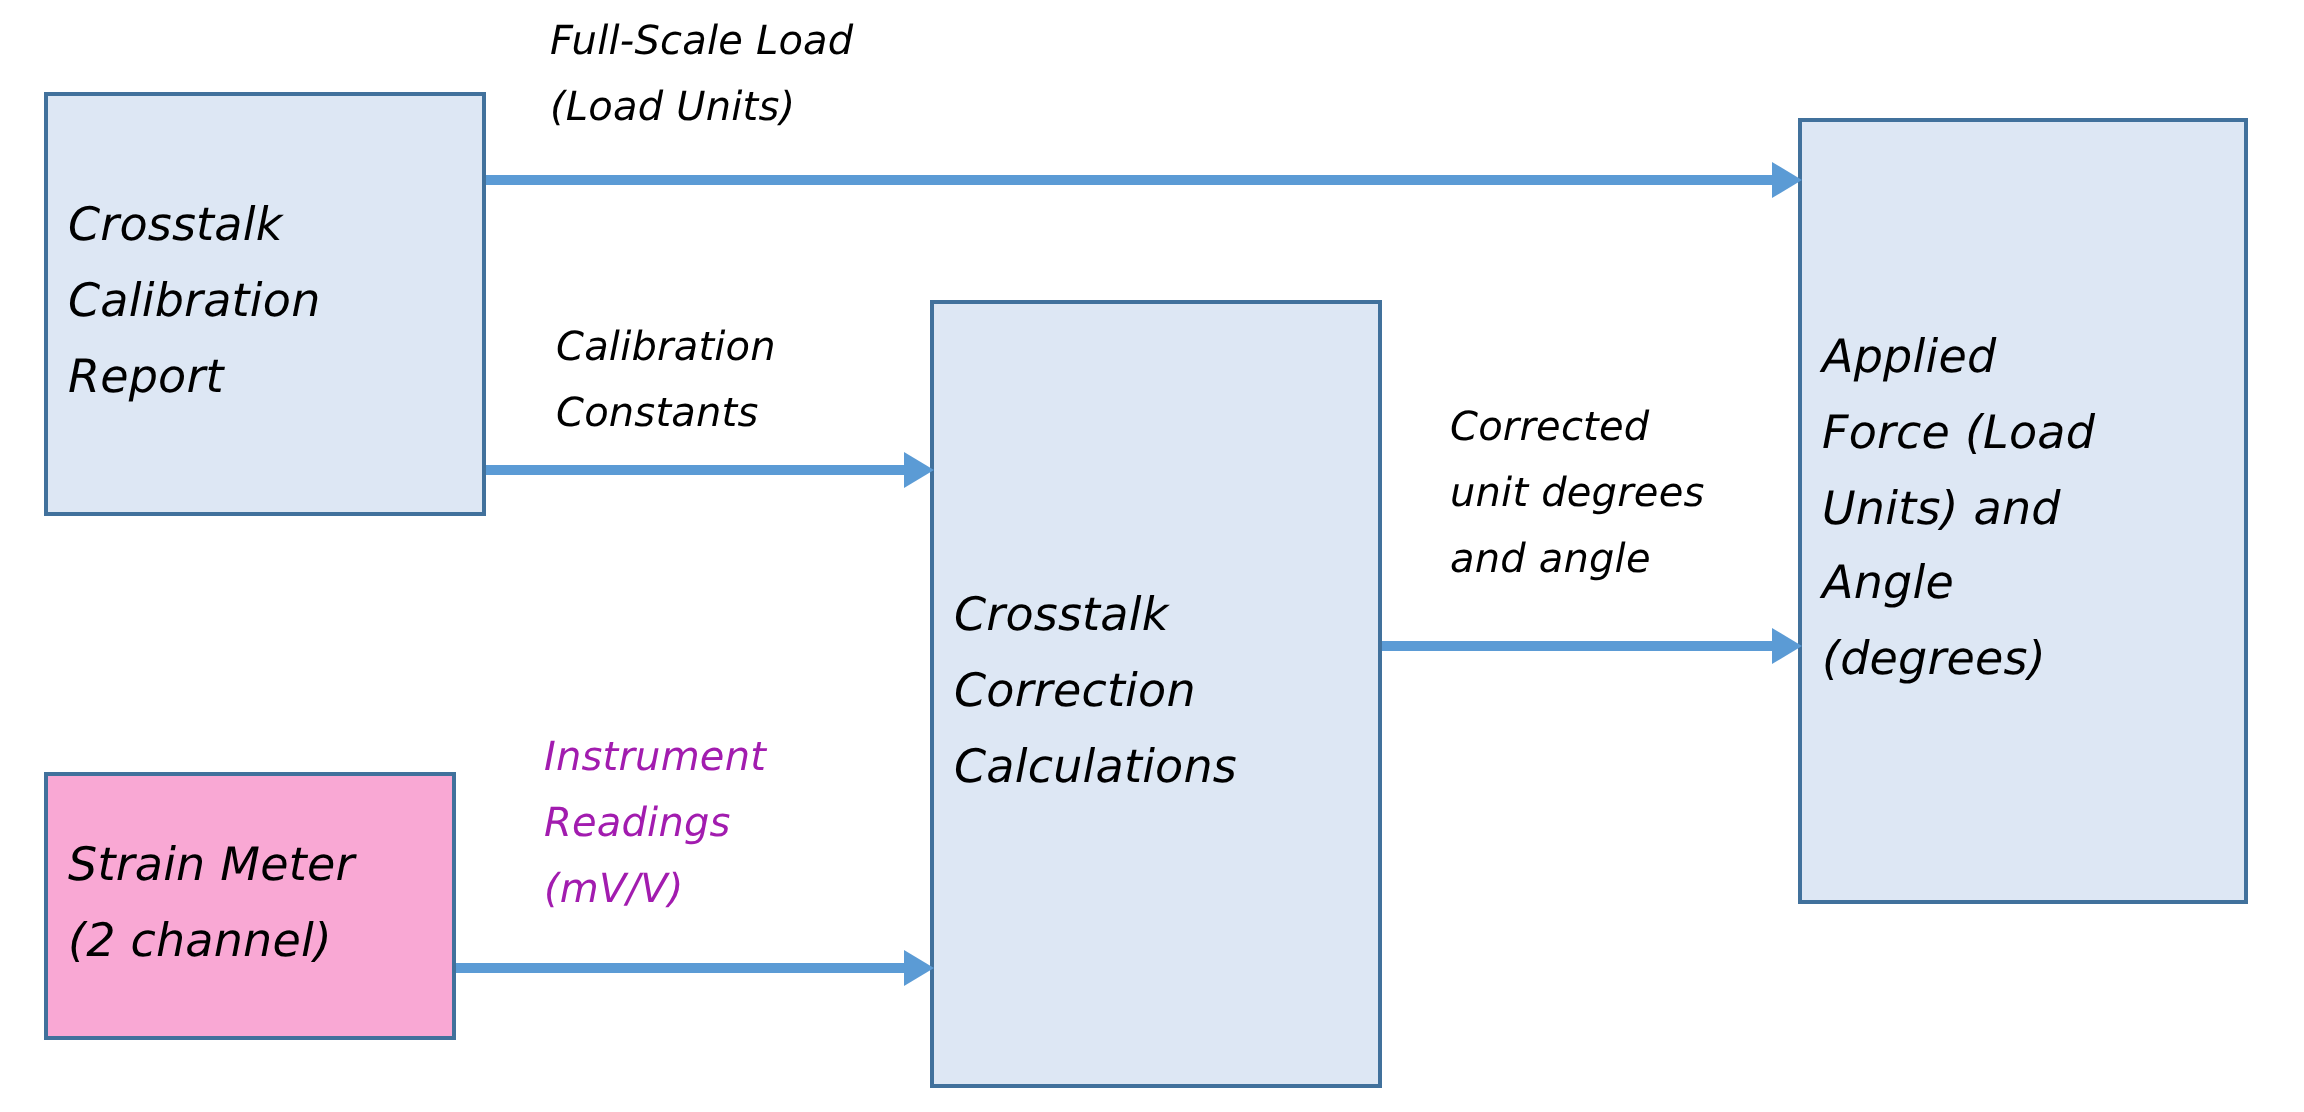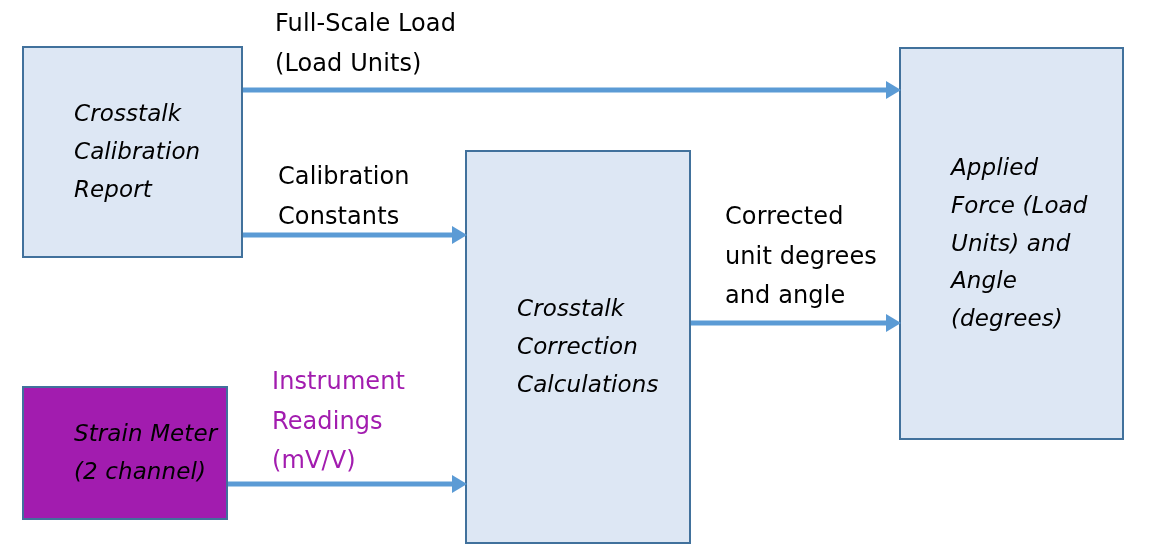--- a/index.html
+++ b/index.html
@@ -24,28 +24,28 @@
     border: 2px solid #41719c;
     display: flex;
     align-items: center;
   }
   .node-label {
     font-style: italic;
     font-size: 23px;
     line-height: 1.65;
     color: #000000;
     white-space: pre-line;
-    padding-left: 34px;
+    padding-left: 10px;
     padding-right: 8px;
     letter-spacing: 0.1px;
-    margin-left: 16px;
   }
   .edge-label {
     position: absolute;
-    font-size: 24px;
+    font-style: italic;
+    font-size: 20px;
     line-height: 1.65;
     color: #000000;
     white-space: pre-line;
     letter-spacing: 0.1px;
   }
   .arrow {
     position: absolute;
     height: 22px;
     pointer-events: none;
   }
@@ -54,30 +54,30 @@
 </head>
 <body>
 
 <div id="canvas">
 
   <div class="node" id="node-0" style="left: 22px; top: 46px; width: 221px; height: 212px; background: rgb(221, 231, 244); border-color: rgb(65, 113, 156);">
     <div class="node-label">Crosstalk
 Calibration
 Report</div>
   </div>
-  <div class="node" id="node-1" style="left: 22px; top: 386px; width: 206px; height: 134px; background: #a21caf; border-color: rgb(65, 113, 156);">
+  <div class="node" id="node-1" style="left: 22px; top: 386px; width: 206px; height: 134px; background: #f9a8d4; border-color: rgb(65, 113, 156);">
     <div class="node-label">Strain Meter
 (2 channel)</div>
   </div>
   <div class="node" id="node-2" style="left: 465px; top: 150px; width: 226px; height: 394px; background: rgb(221, 231, 244); border-color: rgb(65, 113, 156);">
     <div class="node-label">Crosstalk
 Correction
 Calculations</div>
   </div>
-  <div class="node" id="node-3" style="left: 899px; top: 47px; width: 225px; height: 393px; background: rgb(221, 231, 244); border-color: rgb(65, 113, 156);">
+  <div class="node" id="node-3" style="left: 899px; top: 59px; width: 225px; height: 393px; background: rgb(221, 231, 244); border-color: rgb(65, 113, 156);">
     <div class="node-label">Applied
 Force (Load
 Units) and
 Angle
 (degrees)</div>
   </div>
 
   <div class="arrow" id="arrow-0" style="left: 243px; top: 79px; width: 658px;">
     <svg id="arrow-svg-0" height="22" width="658" viewBox="0 0 658 22">
         <g>

